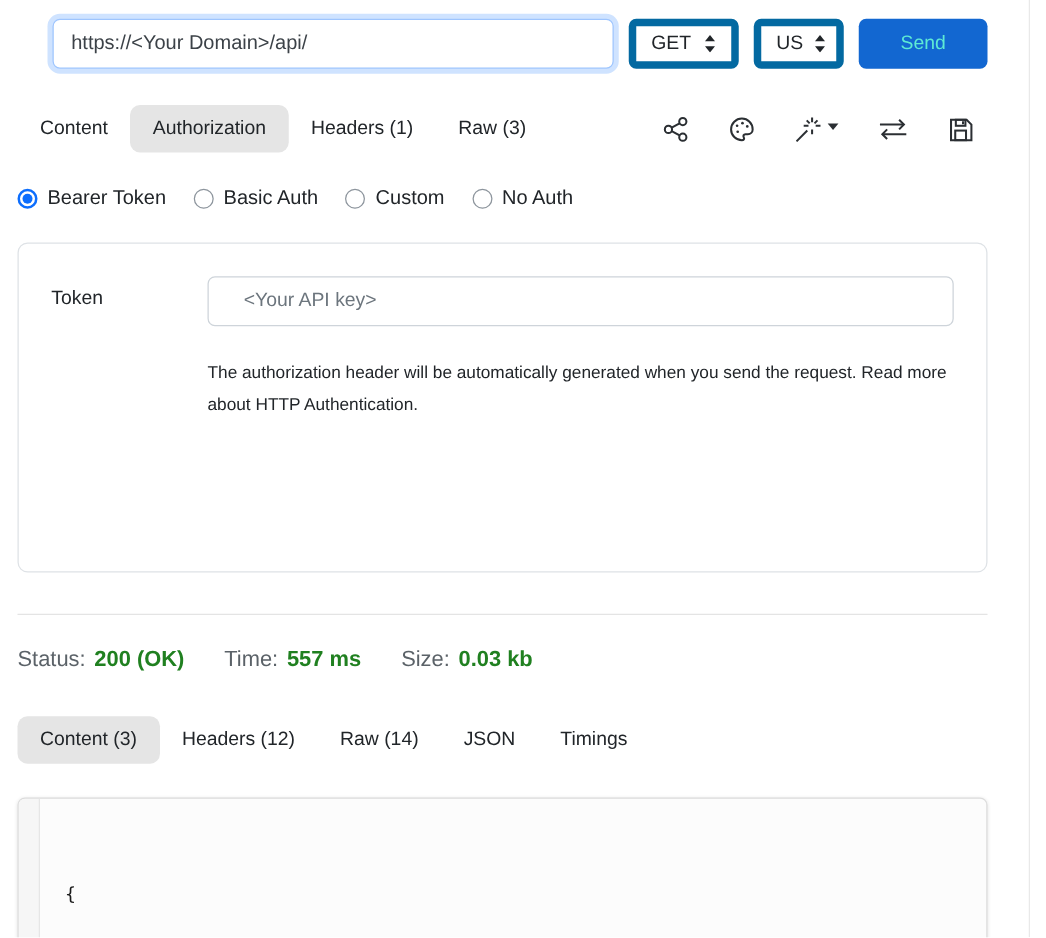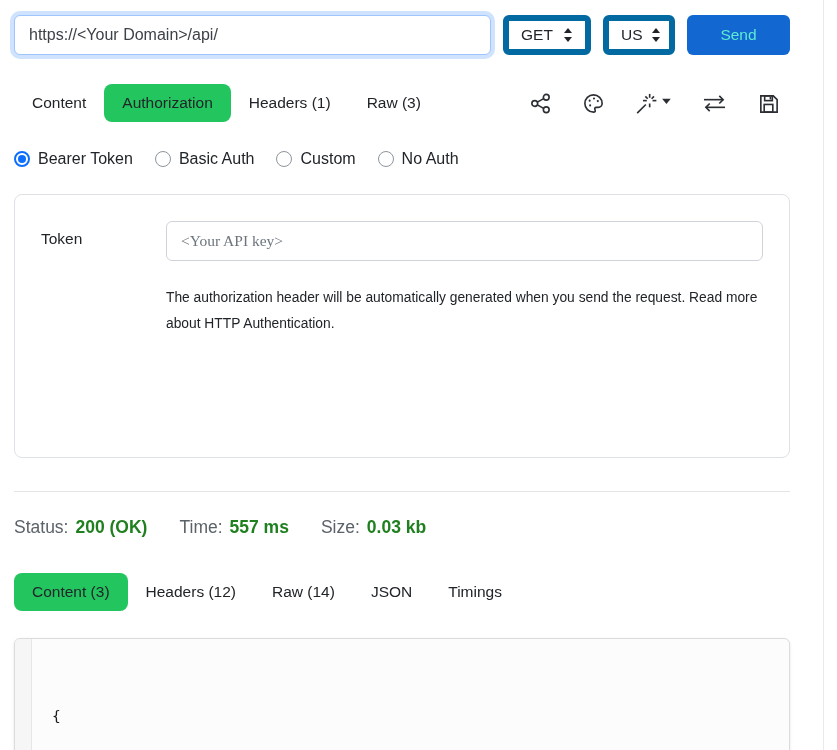--- a/index.html
+++ b/index.html
@@ -6,52 +6,52 @@
   html,body { background:#ffffff; }
   body { font-family:"Liberation Sans", sans-serif; color:#212529; }
   .page { position:relative; width:837px; height:750px; overflow:hidden; background:#fff; }
   .content { position:absolute; left:14px; top:0; width:776px; }
   .page-right-divider { position:absolute; left:823px; top:0; bottom:0; width:1px; background:#e9e9e9; }
 
   
   .request-bar { display:flex; gap:12px; margin-top:15px; align-items:stretch; height:40px; }
   .url-input { flex:1; height:40px; border:1px solid #9ec5fe; border-radius:6px;
     box-shadow:0 0 0 4px #cfe3ff; padding:0 14px; font-size:16px; color:#3c4248; outline:none;
-    font-family:"Liberation Sans", sans-serif; }
+    font-family:"Liberation Sans", sans-serif;margin-left:28px; }
   .select-box { display:flex; align-items:center; justify-content:space-between; gap:8px;
     border:6px solid #0369a1; border-radius:6px; background:#fff; padding:0 12px; cursor:pointer; }
   .select-box.method { width:88px; }
   .select-box.region { width:72px; }
   .select-label { font-size:15.5px; color:#212529; }
   .updown { display:flex; flex-direction:column; align-items:center; line-height:0; }
   .send-btn { width:103px; height:40px; background:#1267d1; color:#5eead4; border:none; border-radius:6px;
     font-size:15.5px; cursor:pointer; font-family:"Liberation Sans", sans-serif; }
 
   
   .tabs-row { display:flex; align-items:center; margin-top:29px; }
   .tab { font-size:15.5px; color:#212529; padding:10px 18px; border-radius:8px; cursor:pointer; white-space:nowrap; }
-  .tab.active { background:#22c55e; }
+  .tab.active { background:#e5e5e5; }
   .toolbar { margin-left:auto; display:flex; align-items:center; gap:30px; padding-right:10px; }
   .icon-btn { display:flex; align-items:center; cursor:pointer; }
   .icon-btn svg { display:block; }
 
   
   .auth-choices { display:flex; align-items:center; gap:22px; margin-top:28px; }
   .radio-option { display:flex; align-items:center; gap:8px; font-size:16px; cursor:pointer; }
   .radio-circle { width:16px; height:16px; border-radius:50%; border:1px solid #8d959d; background:#fff;
     display:inline-flex; align-items:center; justify-content:center; flex:0 0 auto; }
   .radio-option.selected .radio-circle { border:2px solid #0d6efd; }
   .radio-option.selected .radio-circle::after { content:""; width:8px; height:8px; border-radius:50%; background:#0d6efd; }
 
   
   .auth-panel { margin-top:26px; border:1px solid #dee2e6; border-radius:8px; height:264px; padding:26px; display:flex; }
   .token-label { width:125px; padding-top:9px; font-size:15.5px; color:#212529; }
   .token-area { flex:1; }
-  .token-input { width:100%; height:40px; border:1px solid #ced4da; border-radius:6px; padding:0 14px;
-    font-size:15.5px; color:#212529; outline:none; font-family:Liberation Serif, serif; }
+  .token-input { width:100%; height:40px; border:1px solid #ced4da; border-radius:6px; padding:0 28px;
+    font-size:15.5px; color:#212529; outline:none; font-family:Liberation Sans, sans-serif; }
   .token-input::placeholder { color:#6c757d; }
   .helper-text { margin-top:24px; max-width:595px; font-size:13.8px; line-height:1.85; color:#212529; }
 
   .divider { margin-top:33px; border:none; border-top:1px solid #e4e4e4; }
 
   
   .status-row { display:flex; gap:32px; margin-top:25px; align-items:flex-start; }
   .status-item { font-size:17.5px; color:#5b6268; }
   .status-item .val { color:#208020; font-weight:700; margin-left:7px; }
 

